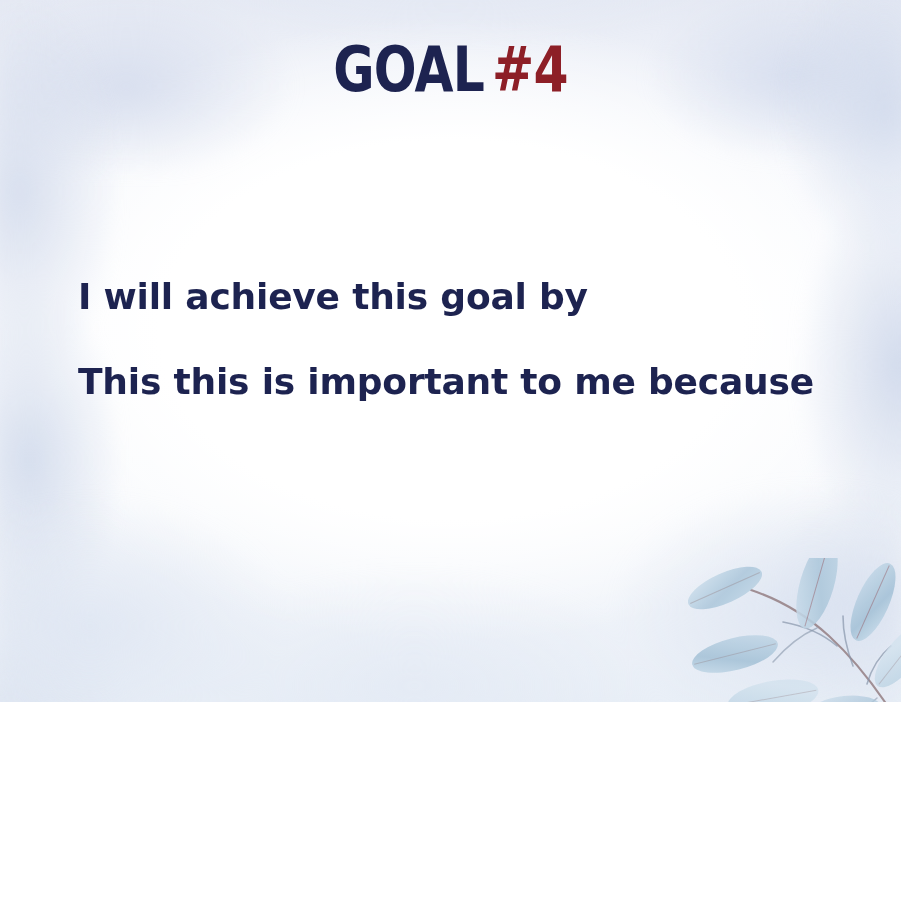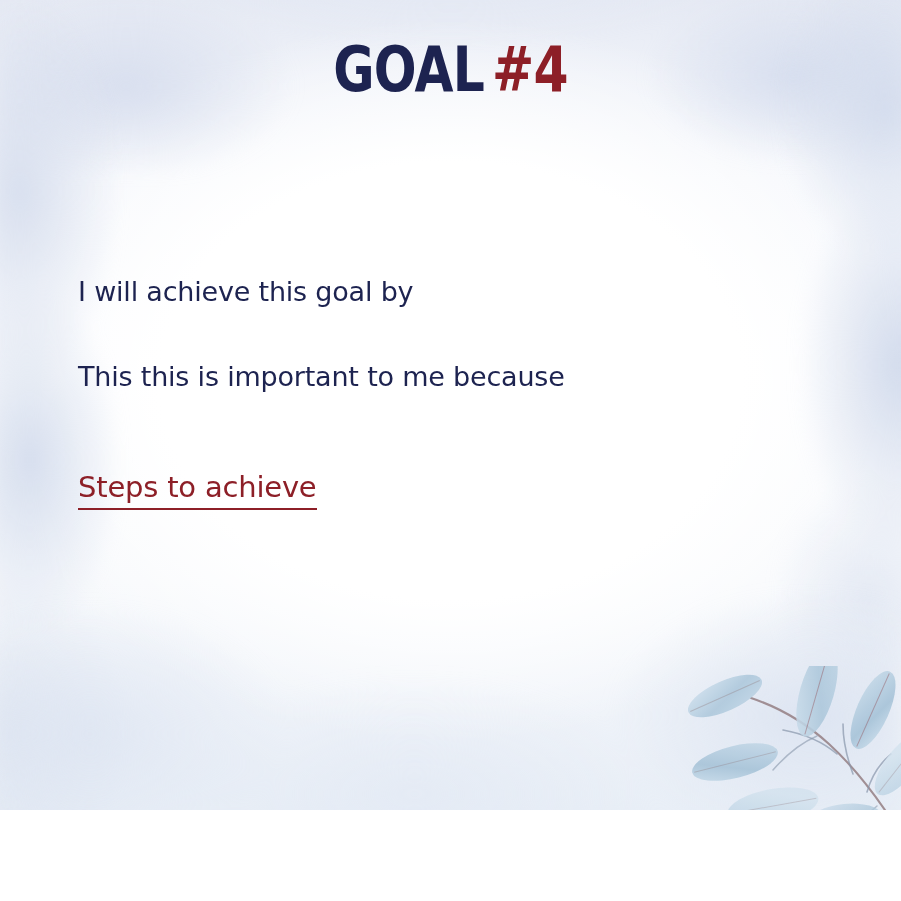--- a/index.html
+++ b/index.html
@@ -4,21 +4,21 @@
 <style>
   html, body {
     margin: 0;
     padding: 0;
     background: #ffffff;
   }
 
   #page {
     position: relative;
     width: 901px;
-    height: 810px;
+    height: 702px;
     overflow: hidden;
     background: #ffffff;
     font-family: "Liberation Sans", sans-serif;
   }
 
   
   .wash {
     position: absolute;
     pointer-events: none;
   }
@@ -111,22 +111,22 @@
     color: #8d1f27;
     margin-left: 10px;
   }
 
   
   .prompt {
     position: absolute;
     left: 78px;
     color: #1d2350;
     font-family: "DejaVu Sans", sans-serif;
-    font-weight: 400;
-    font-size: 27px;
+    font-weight: 700;
+    font-size: 36px;
     letter-spacing: -.2px;
     line-height: 1.1;
     white-space: nowrap;
   }
   #prompt-1 { top: 277px; }
   #prompt-2 { top: 362px; }
 
   #steps-link {
     position: absolute;
     left: 78px;
@@ -167,21 +167,20 @@
   <div class="wash wash-grain"></div>
 
   <div id="title">
     <span class="word">GOAL</span><span class="num">#4</span>
   </div>
 
   <div id="prompt-1" class="prompt">I will achieve this goal by</div>
 
   <div id="prompt-2" class="prompt">This this is important to me because</div>
 
-  <a id="steps-link" href="#">Steps to achieve</a>
 
   <svg id="botanical" viewBox="0 0 230 150">
     <defs>
       <linearGradient id="lf1" x1="0" y1="0" x2="1" y2="1">
         <stop offset="0%" stop-color="#cfe0ed"></stop>
         <stop offset="55%" stop-color="#a9c5d9"></stop>
         <stop offset="100%" stop-color="#bcd3e4"></stop>
       </linearGradient>
       <linearGradient id="lf2" x1="1" y1="0" x2="0" y2="1">
         <stop offset="0%" stop-color="#c6dae9"></stop>

